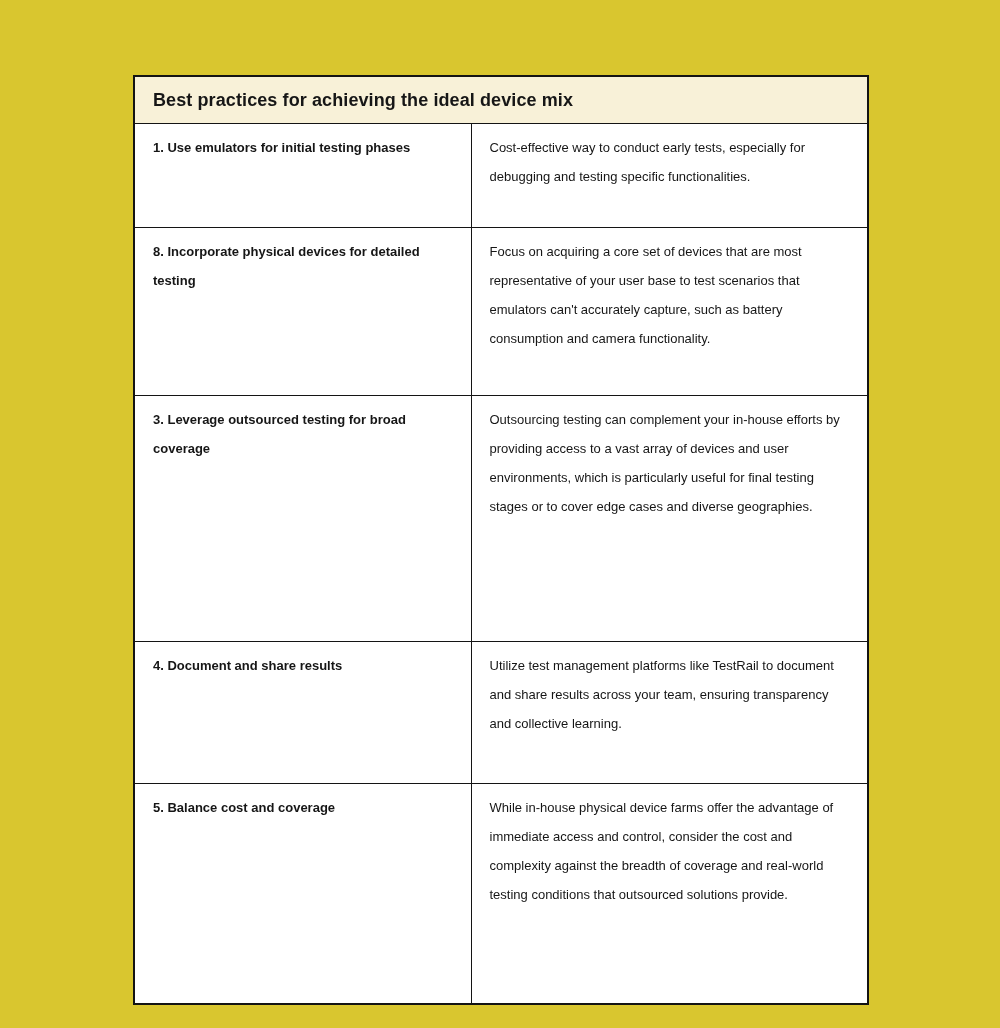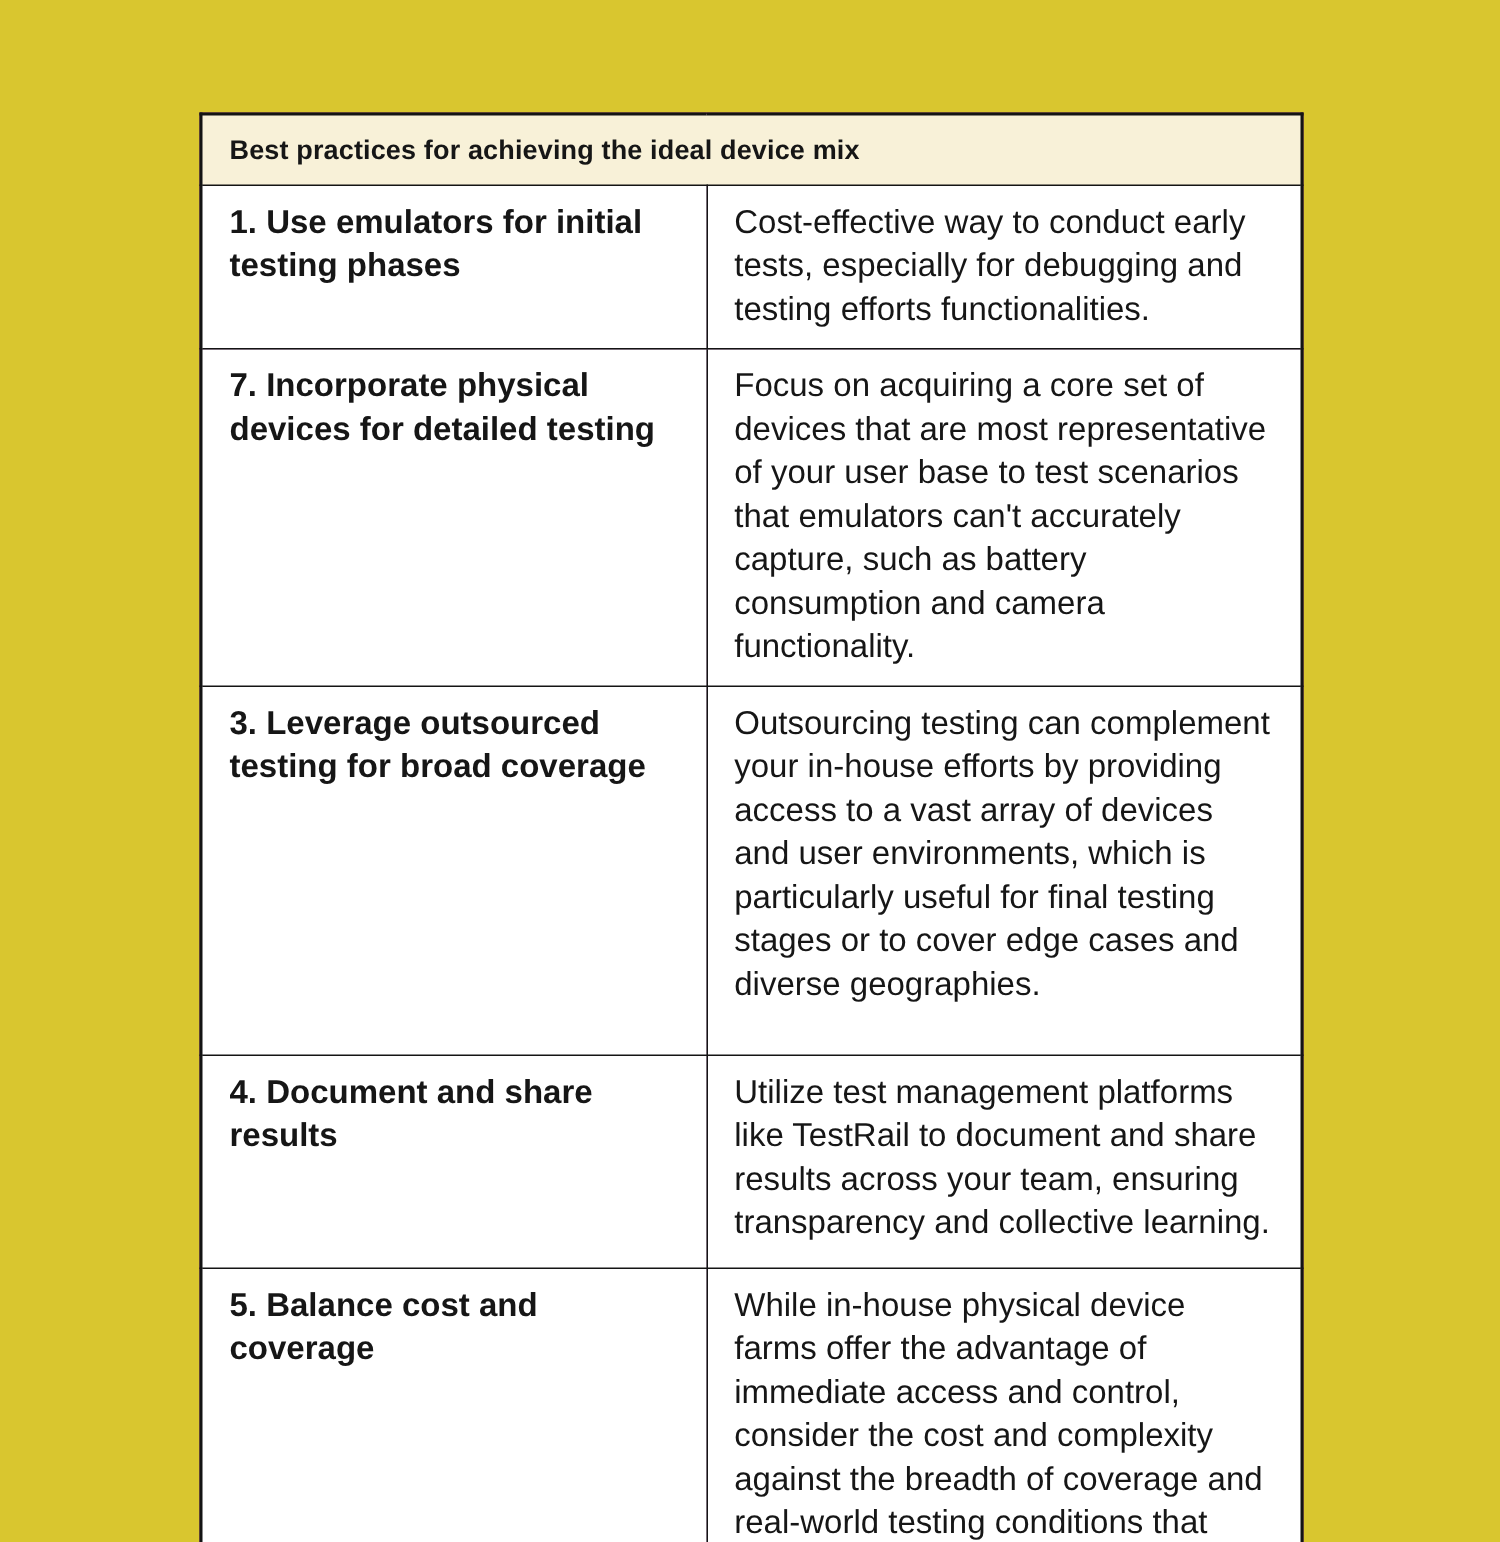--- a/index.html
+++ b/index.html
@@ -38,21 +38,21 @@
     background: #f8f1d8;
     height: 46px;
     padding: 0 18px;
     vertical-align: middle;
     font-size: 18px;
     font-weight: bold;
     letter-spacing: 0.1px;
   }
   .practices-table td {
     padding: 9px 18px 12px 18px;
-    font-size: 22px;
+    font-size: 13px;
     line-height: 29px;
     background: #ffffff;
   }
   .practices-table td.practice {
     font-weight: bold;
   }
   .col-practice { width: 337px; }
   .col-desc { width: 397px; }
   tbody tr:nth-child(1) { height: 104px; }
   tbody tr:nth-child(2) { height: 168px; }
@@ -70,24 +70,24 @@
       <col class="col-desc">
     </colgroup>
     <thead>
       <tr>
         <th colspan="2">Best practices for achieving the ideal device mix</th>
       </tr>
     </thead>
     <tbody>
       <tr>
         <td class="practice">1. Use emulators for initial testing phases</td>
-        <td class="desc">Cost-effective way to conduct early tests, especially for debugging and testing efforts functionalities.</td>
+        <td class="desc">Cost-effective way to conduct early tests, especially for debugging and testing specific functionalities.</td>
       </tr>
       <tr>
-        <td class="practice">7. Incorporate physical devices for detailed testing</td>
+        <td class="practice">8. Incorporate physical devices for detailed testing</td>
         <td class="desc">Focus on acquiring a core set of devices that are most representative of your user base to test scenarios that emulators can't accurately capture, such as battery consumption and camera functionality.</td>
       </tr>
       <tr>
         <td class="practice">3. Leverage outsourced testing for broad coverage</td>
         <td class="desc">Outsourcing testing can complement your in-house efforts by providing access to a vast array of devices and user environments, which is particularly useful for final testing stages or to cover edge cases and diverse geographies.</td>
       </tr>
       <tr>
         <td class="practice">4. Document and share results</td>
         <td class="desc">Utilize test management platforms like TestRail to document and share results across your team, ensuring transparency and collective learning.</td>
       </tr>

